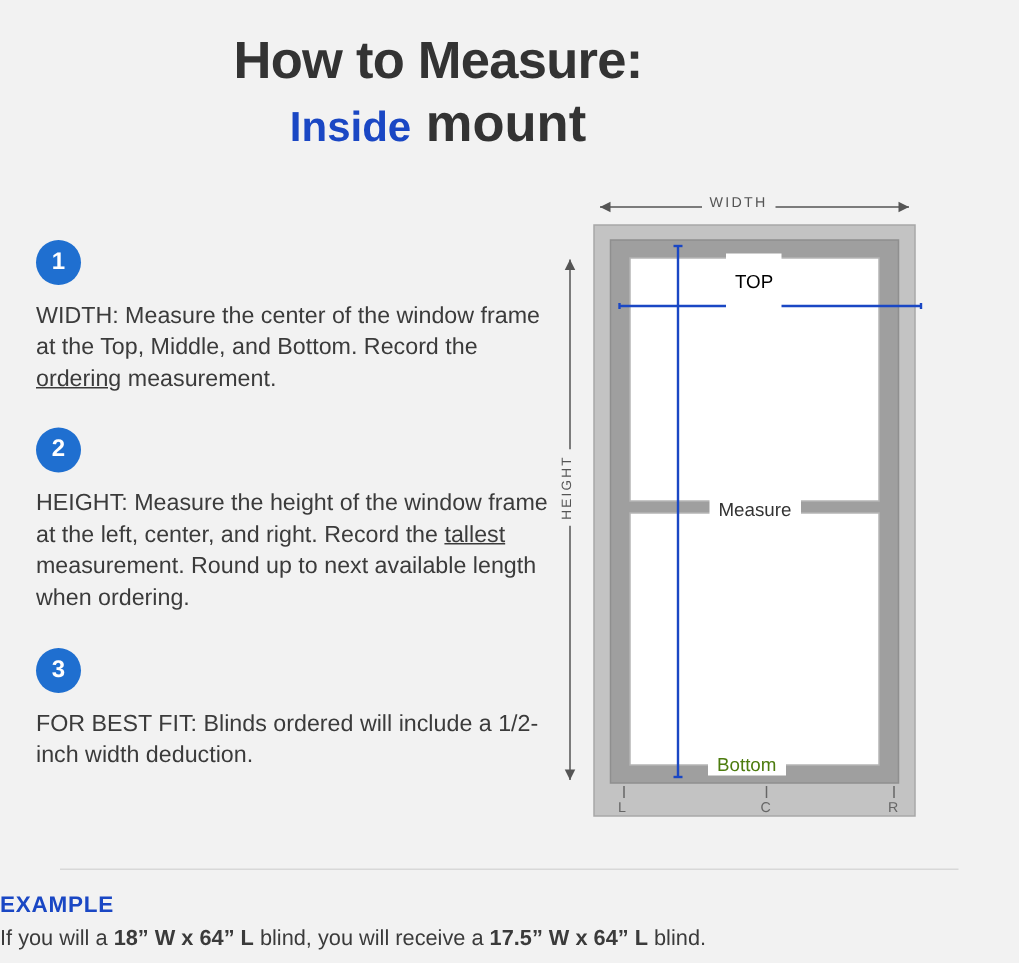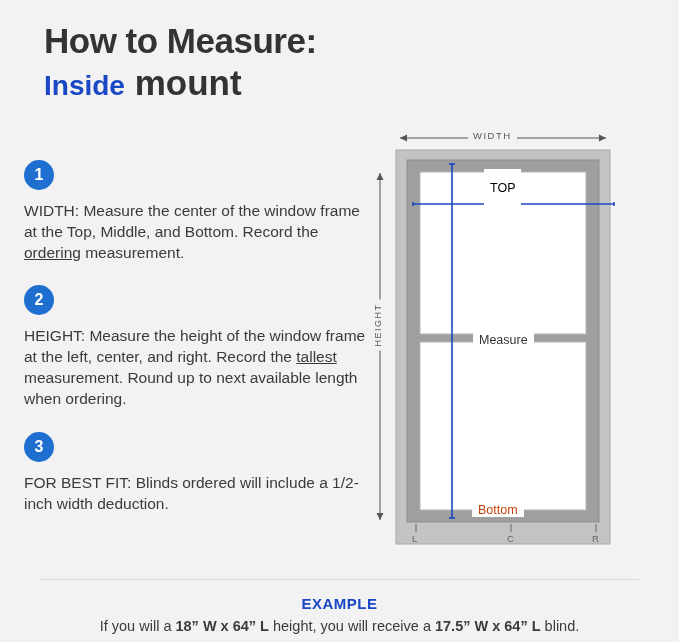--- a/index.html
+++ b/index.html
@@ -22,22 +22,21 @@
     height: 642px;
     box-sizing: border-box;
   }
 
   
   .title-block {
     position: absolute;
     top: 22px;
     left: 0;
     width: 584px;
-    text-align: left;
-    margin-left: 44px;
+    text-align: center;
   }
   .title-line1 {
     font-size: 35px;
     font-weight: bold;
     color: #333333;
     letter-spacing: -0.5px;
     line-height: 1.1;
   }
   .title-line2 {
     font-size: 35px;
@@ -103,21 +102,20 @@
   .diagram svg {
     display: block;
   }
 
   
   .footer {
     position: absolute;
     left: 0;
     bottom: 8px;
     width: 679px;
-    text-align: center;
   }
   .footer-divider {
     position: absolute;
     left: 40px;
     right: 40px;
     bottom: 62px;
     height: 1px;
     background: #d8d8d8;
   }
   .example-title {
@@ -205,26 +203,26 @@
     </svg>
 
     <div style="position:absolute;left:100px;top:2px;font-size:9.5px;letter-spacing:1.5px;color:#555;background:#f2f2f2;padding:0 5px;">WIDTH</div>
 
     <div style="position:absolute;left:-16px;top:190px;font-size:9px;letter-spacing:1.5px;color:#555;transform:rotate(-90deg);transform-origin:center;background:#f2f2f2;padding:2px 4px;">HEIGHT</div>
 
     <div style="position:absolute;left:116px;top:41px;font-size:12.5px;color:#000000;background:#ffffff;padding:12px 6px;">TOP</div>
 
     <div style="position:absolute;left:105px;top:205px;font-size:12.5px;color:#333;background:#ffffff;padding:0 6px;">Measure</div>
 
-    <div style="position:absolute;left:104px;top:375px;font-size:12.5px;color:#c2410c;background:#ffffff;padding:0 6px;">Bottom</div>
+    <div style="position:absolute;left:104px;top:375px;font-size:12.5px;color:#4d7c0f;background:#ffffff;padding:0 6px;">Bottom</div>
 
     <div style="position:absolute;left:44px;top:405px;font-size:9.5px;color:#666;">L</div>
     <div style="position:absolute;left:139px;top:405px;font-size:9.5px;color:#666;">C</div>
     <div style="position:absolute;left:224px;top:405px;font-size:9.5px;color:#666;">R</div>
   </div>
 
   <div class="footer-divider"></div>
   <div class="footer">
     <div class="example-title">EXAMPLE</div>
-    <div class="example-text"><span>If you will a </span><b>18” W x 64” L</b><span> height, you will receive a </span><b>17.5” W x 64” L</b><span> blind.</span></div>
+    <div class="example-text"><span>If you will a </span><b>18” W x 64” L</b><span> blind, you will receive a </span><b>17.5” W x 64” L</b><span> blind.</span></div>
   </div>
 
 </div>
 
 </body></html>

